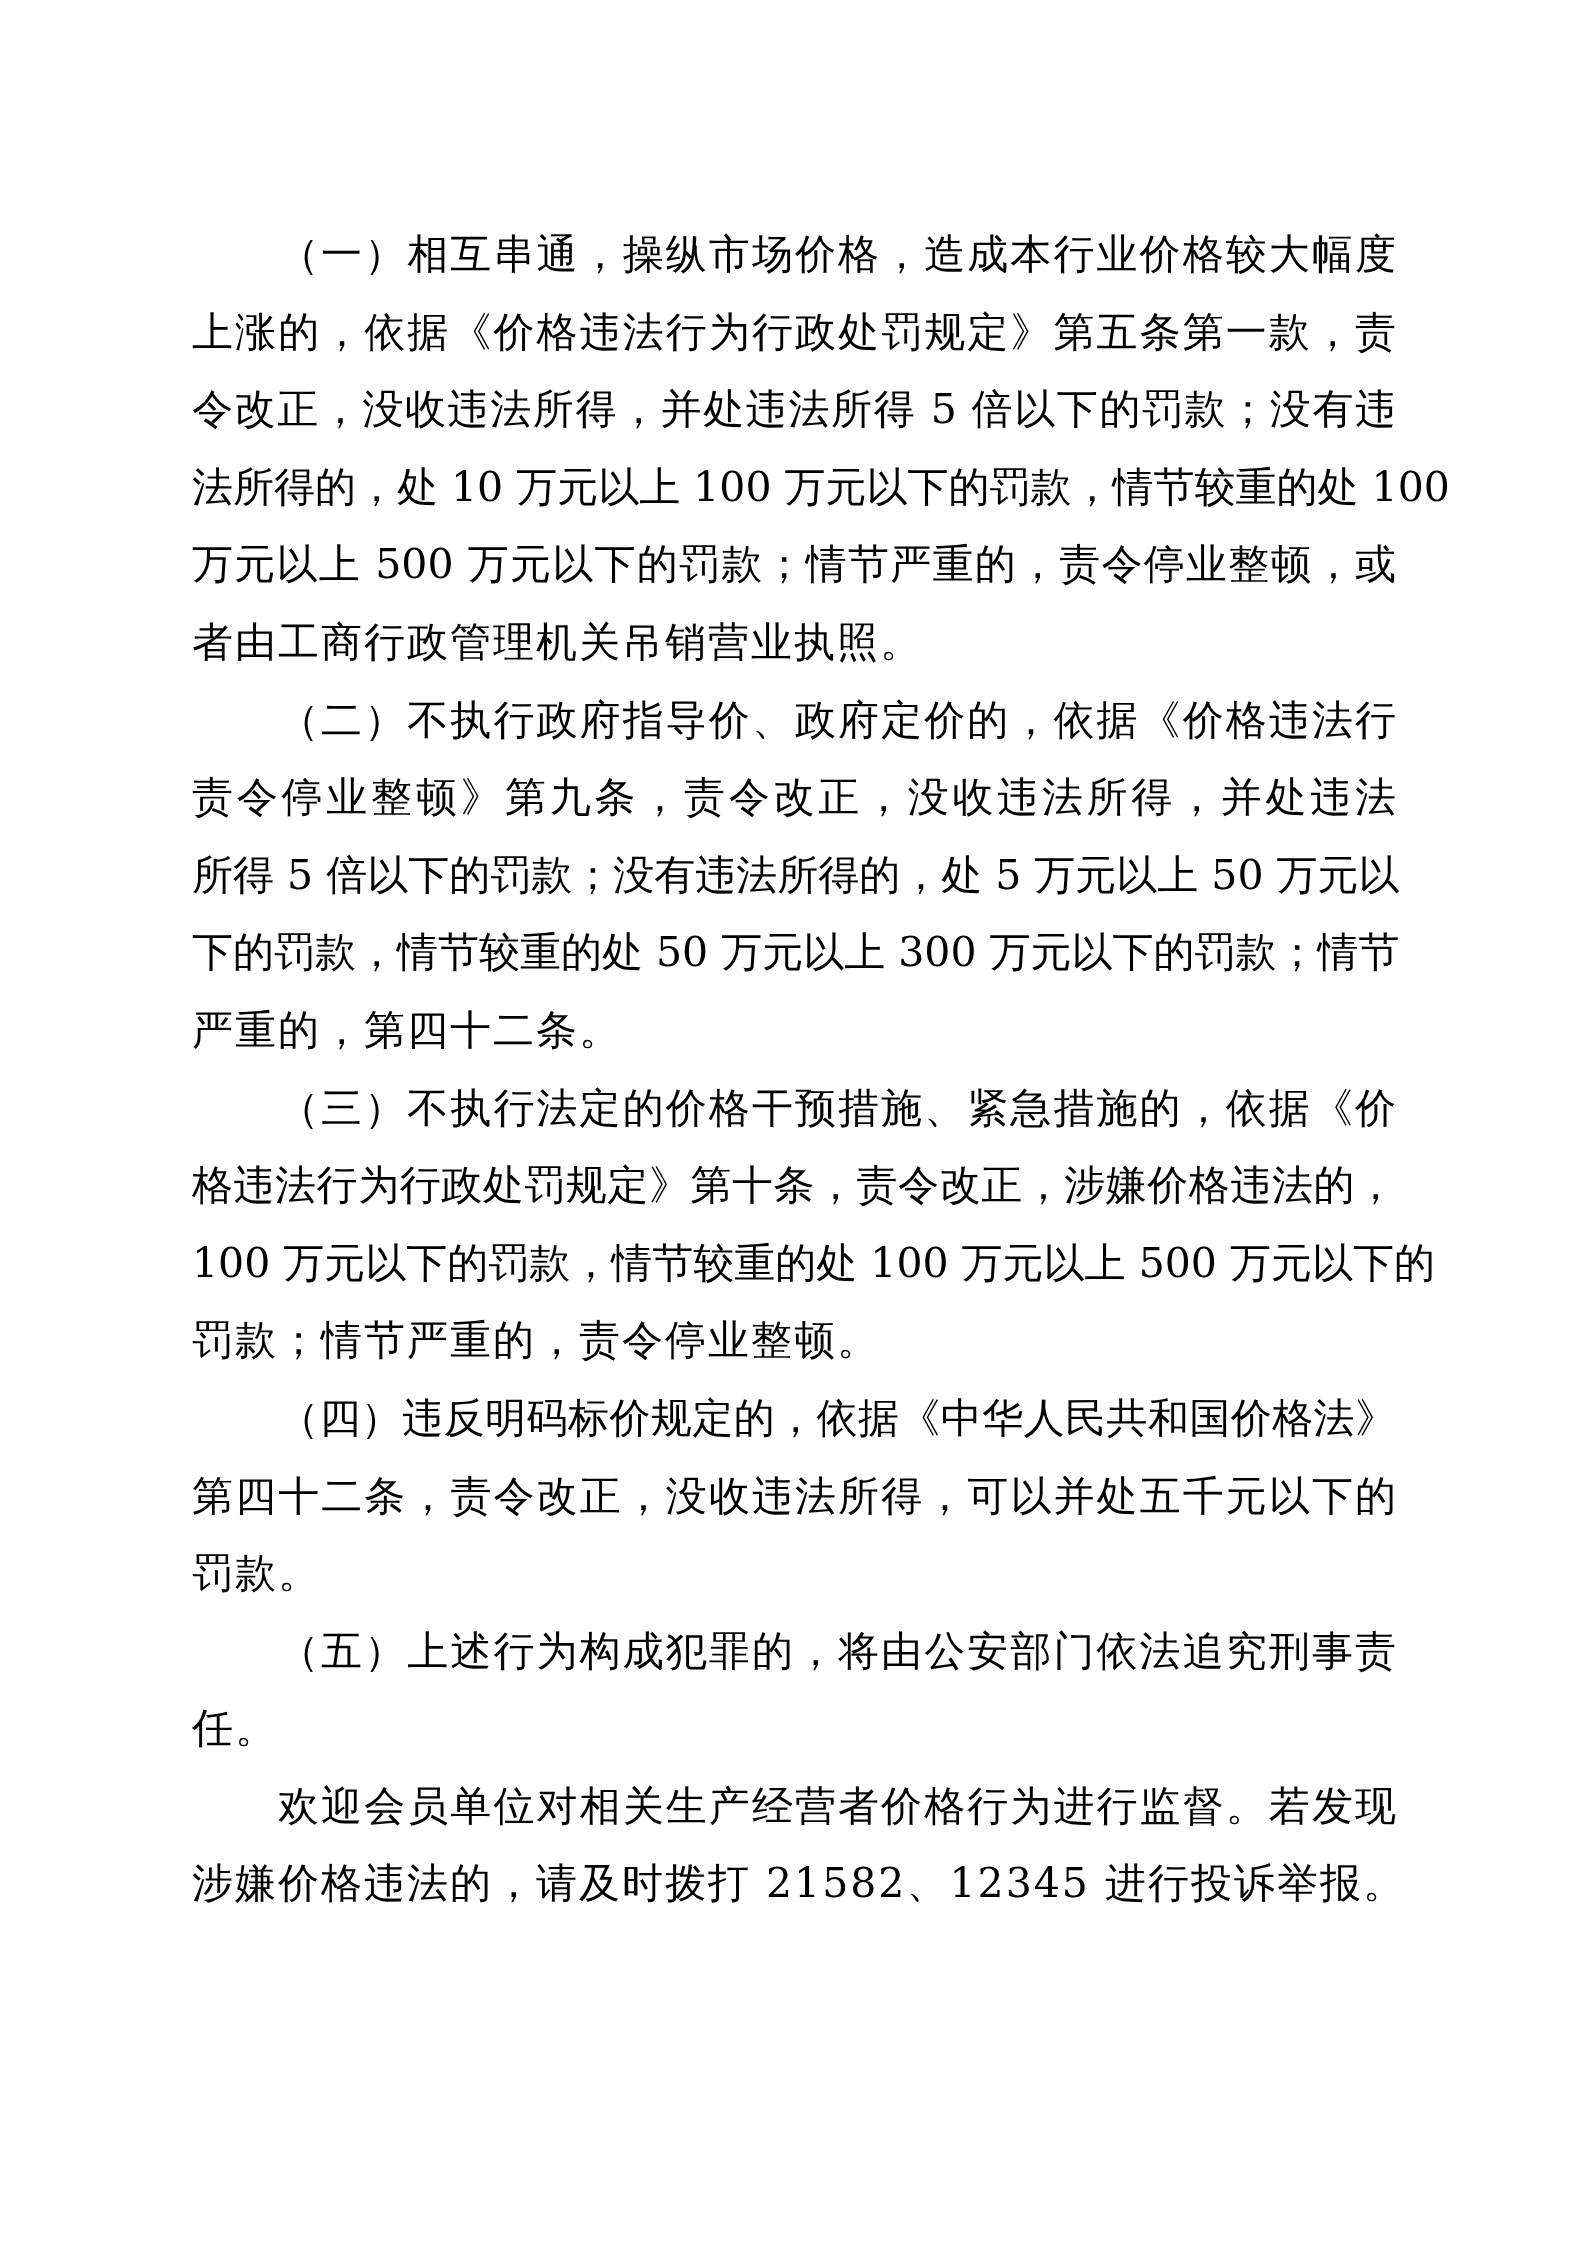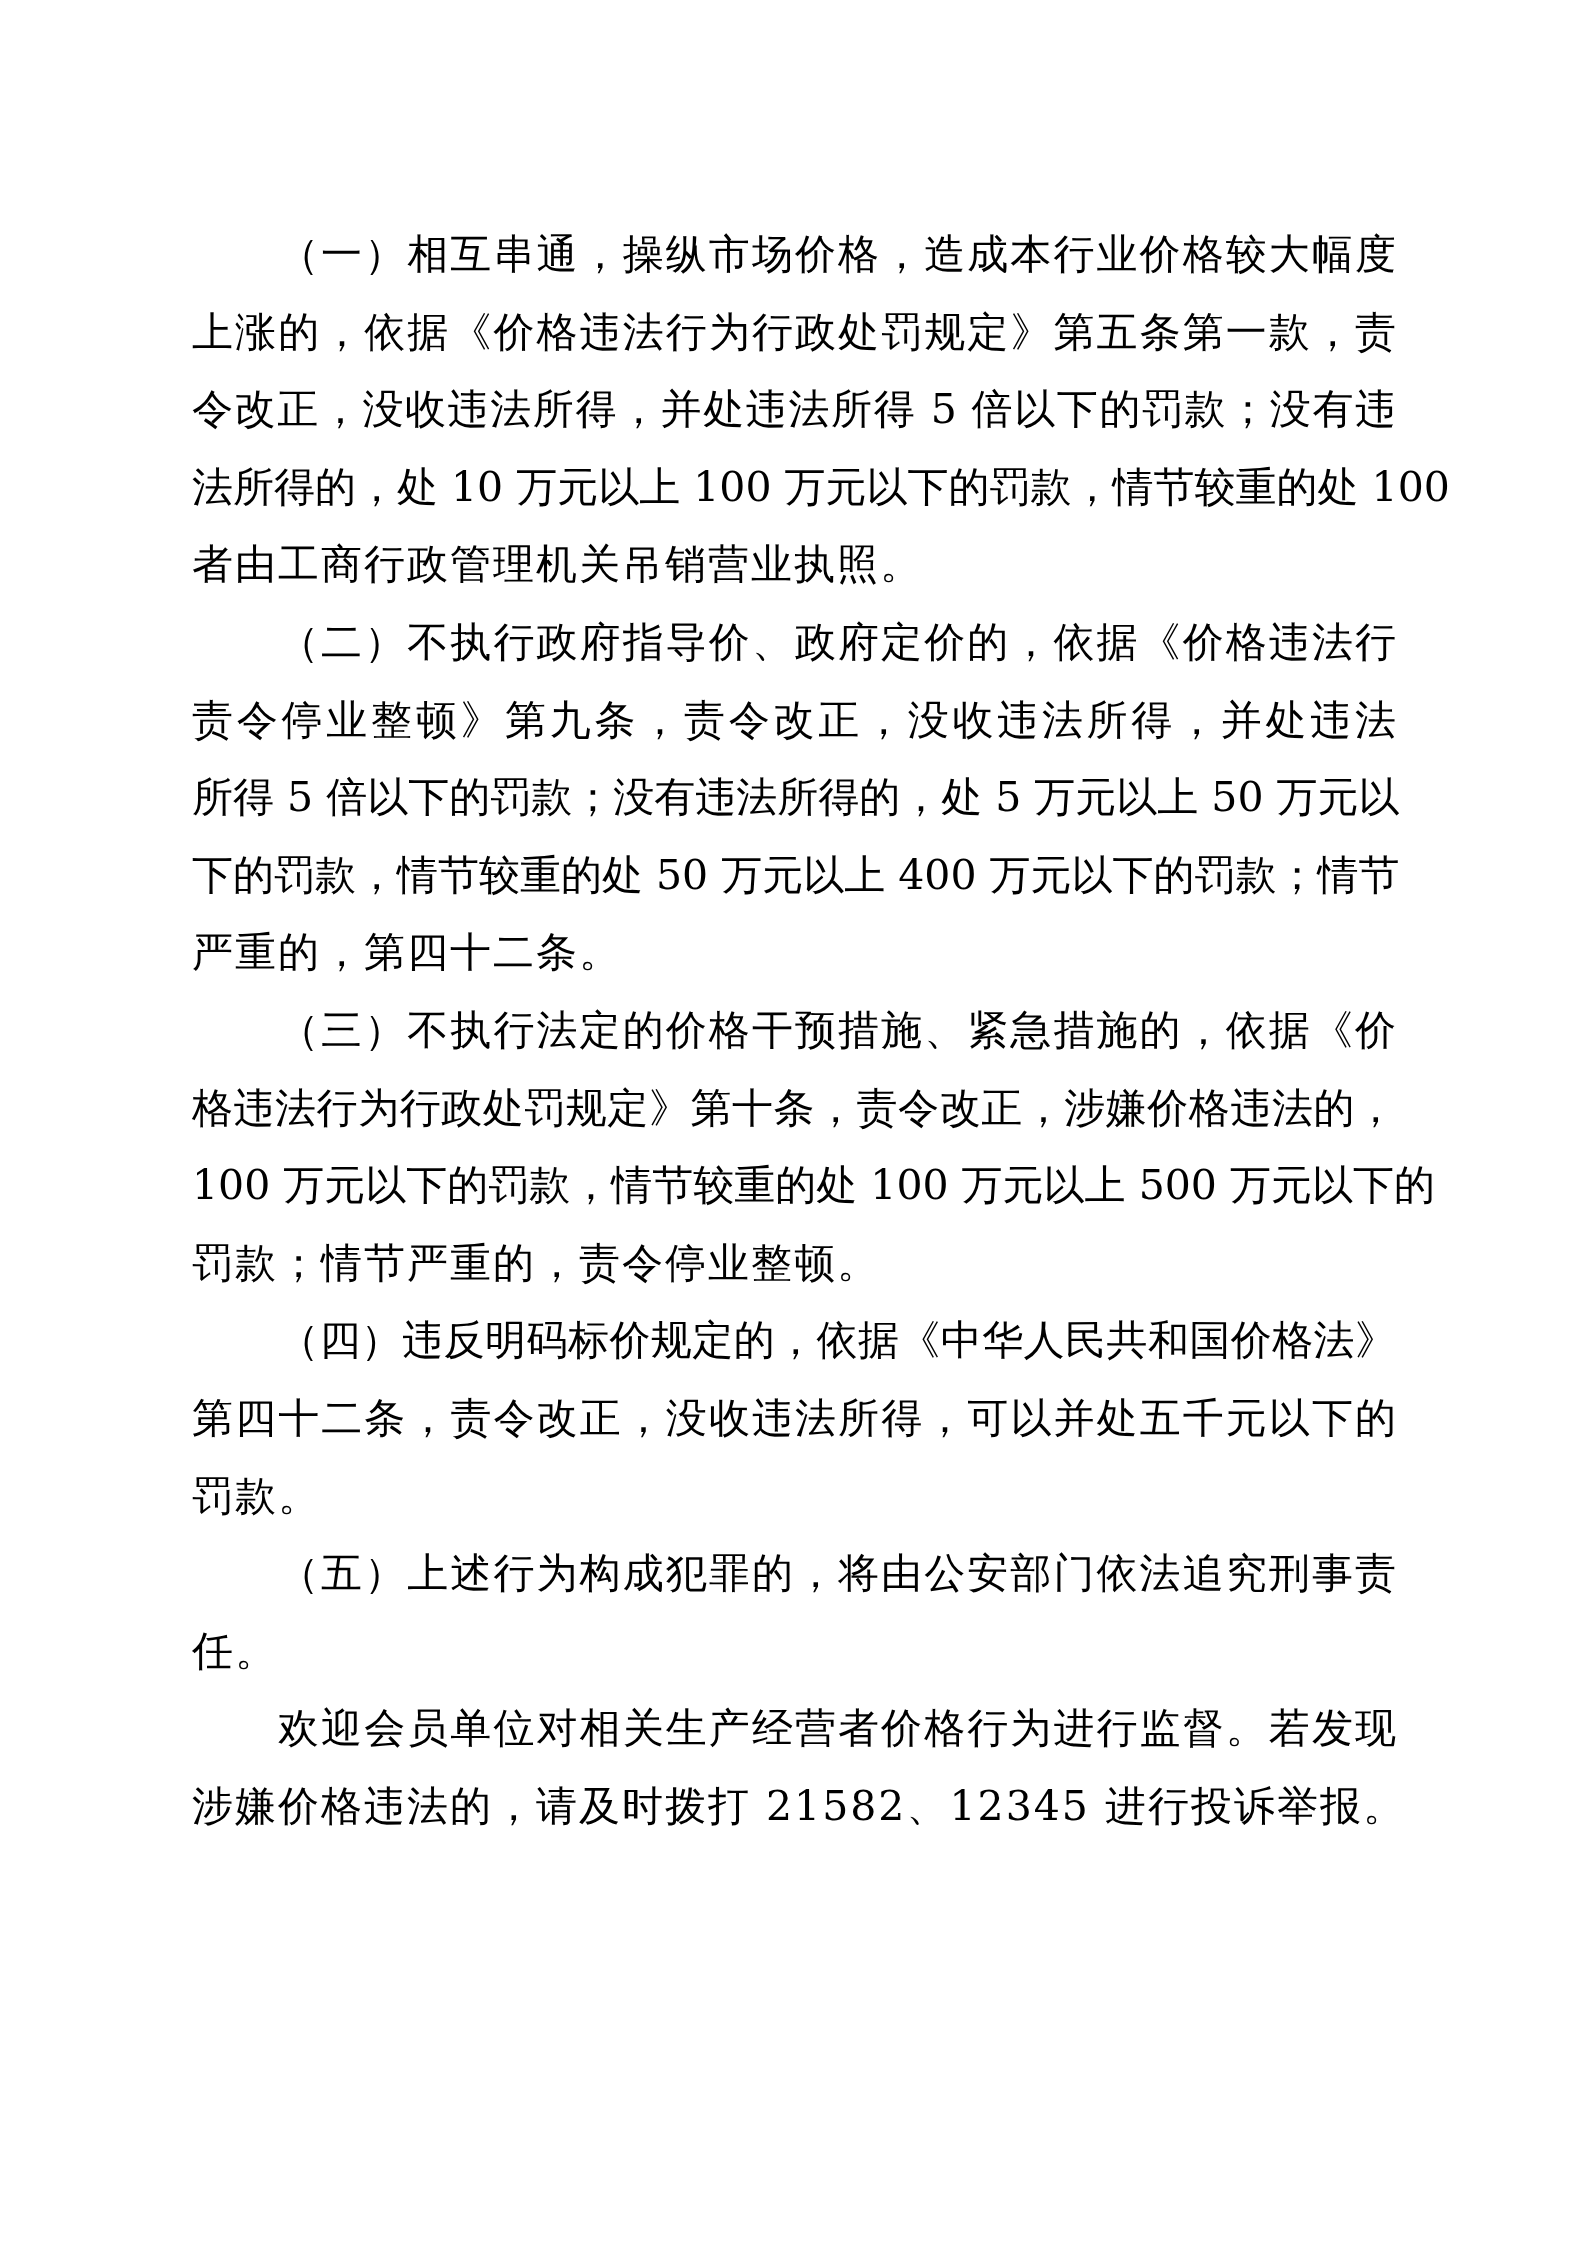--- a/index.html
+++ b/index.html
@@ -59,28 +59,29 @@
 <body>
 
 <div class="page">
   <div class="text-body">
 
     <div class="para">
       <span class="line first">（一）相互串通，操纵市场价格，造成本行业价格较大幅度</span>
       <span class="line">上涨的，依据《价格违法行为行政处罚规定》第五条第一款，责</span>
       <span class="line">令改正，没收违法所得，并处违法所得 5 倍以下的罚款；没有违</span>
       <span class="line">法所得的，处 10 万元以上 100 万元以下的罚款，情节较重的处 100</span>
+      <span class="line">万元以上 500 万元以下的罚款；情节严重的，责令停业整顿，或</span>
       <span class="line last">者由工商行政管理机关吊销营业执照。</span>
     </div>
 
     <div class="para">
       <span class="line first">（二）不执行政府指导价、政府定价的，依据《价格违法行</span>
       <span class="line">责令停业整顿》第九条，责令改正，没收违法所得，并处违法</span>
       <span class="line">所得 5 倍以下的罚款；没有违法所得的，处 5 万元以上 50 万元以</span>
-      <span class="line">下的罚款，情节较重的处 50 万元以上 400 万元以下的罚款；情节</span>
+      <span class="line">下的罚款，情节较重的处 50 万元以上 300 万元以下的罚款；情节</span>
       <span class="line last">严重的，第四十二条。</span>
     </div>
 
     <div class="para">
       <span class="line first">（三）不执行法定的价格干预措施、紧急措施的，依据《价</span>
       <span class="line">格违法行为行政处罚规定》第十条，责令改正，涉嫌价格违法的，</span>
       <span class="line">100 万元以下的罚款，情节较重的处 100 万元以上 500 万元以下的</span>
       <span class="line last">罚款；情节严重的，责令停业整顿。</span>
     </div>
 

